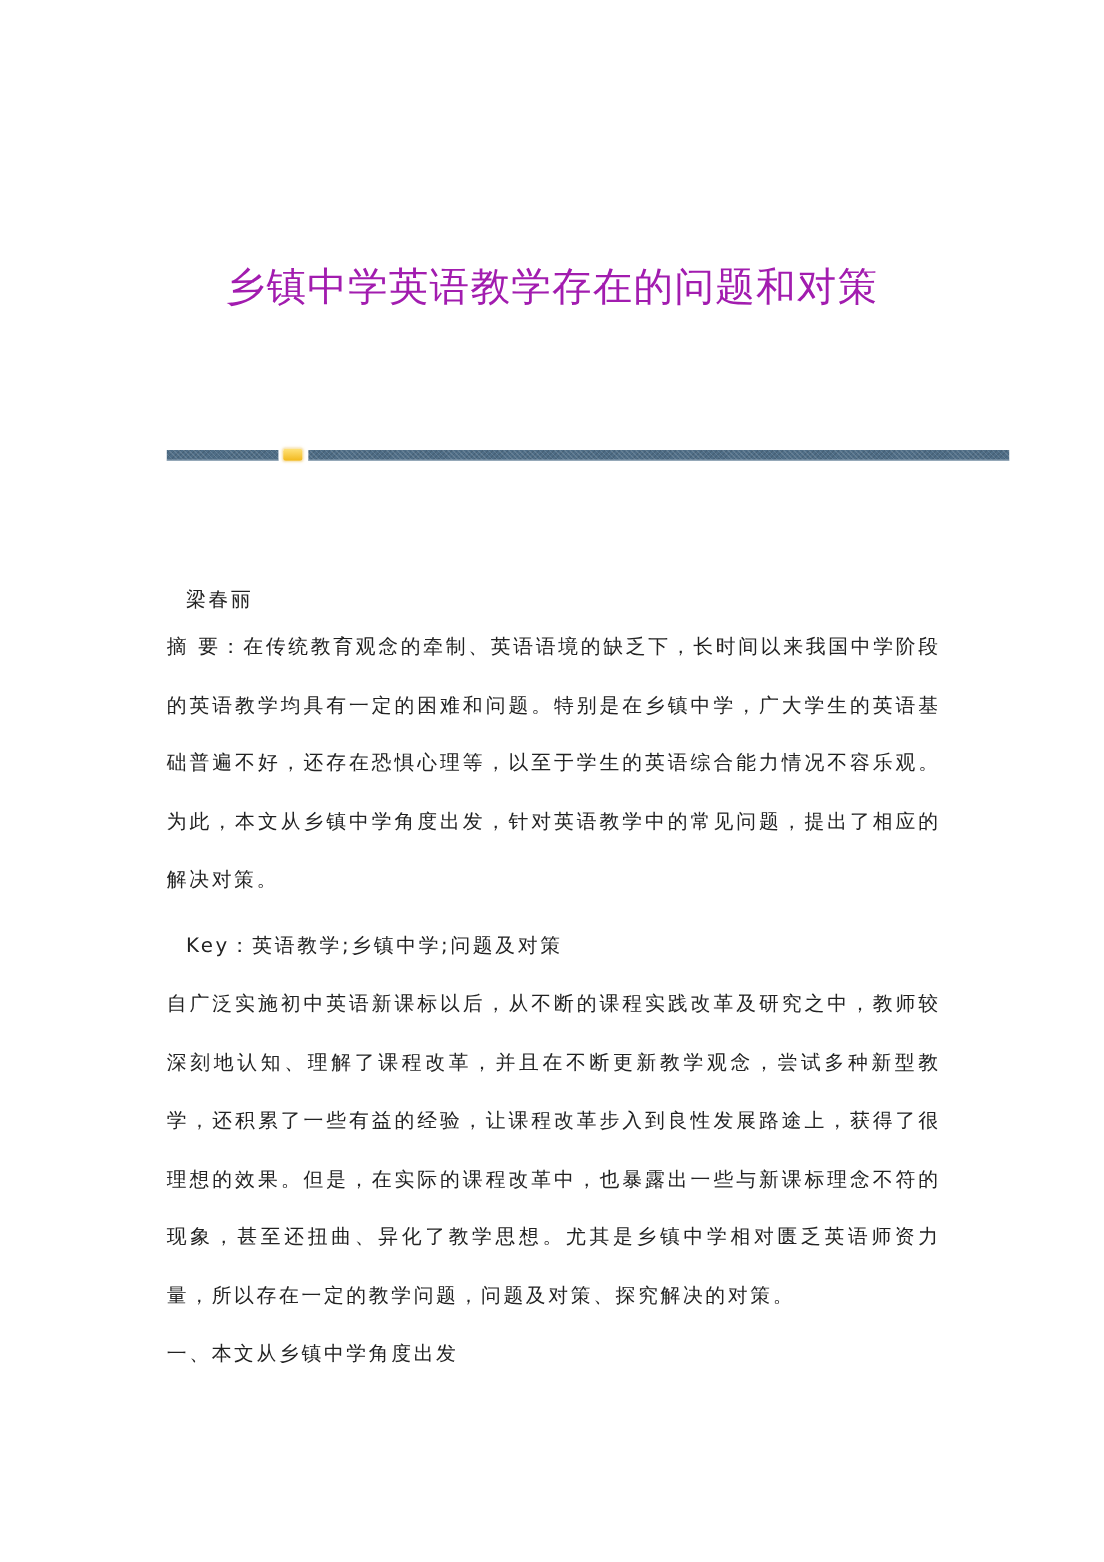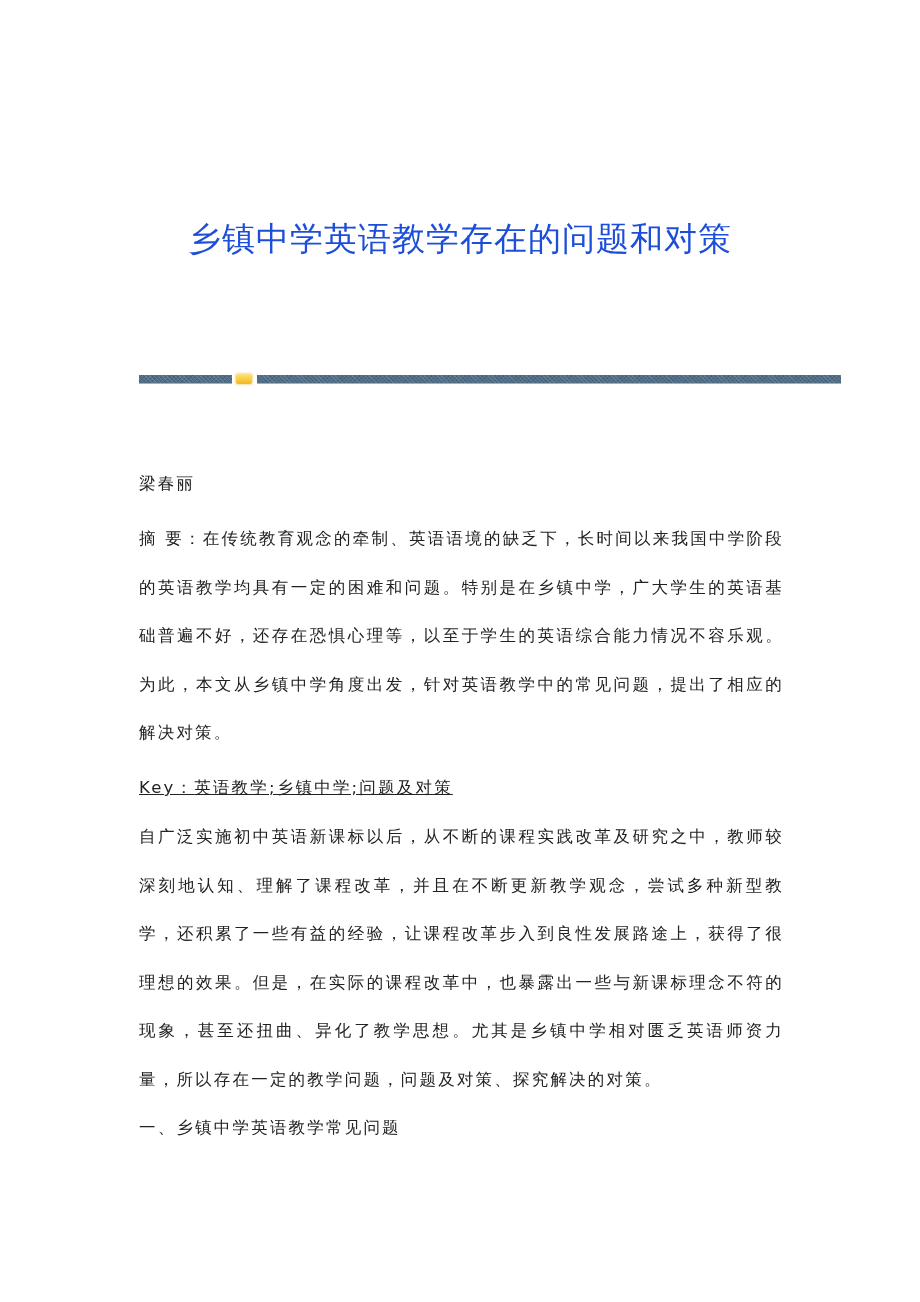--- a/index.html
+++ b/index.html
@@ -18,21 +18,21 @@
     .title {
       position: absolute;
       left: 0;
       width: 920px;
       top: 214px;
       text-align: center;
       font-family: "DejaVu Serif", "Liberation Serif", serif;
       font-size: 33px;
       line-height: 50px;
       letter-spacing: 1px;
-      color: #1d4ed8;
+      color: #a21caf;
       margin: 0;
       font-weight: normal;
     }
     .divider {
       position: absolute;
       top: 375px;
       left: 139px;
       width: 702px;
       height: 9px;
     }
@@ -66,31 +66,31 @@
       font-family: "DejaVu Sans", "Liberation Sans", sans-serif;
       font-size: 16.5px;
       letter-spacing: 2.2px;
       color: #222222;
     }
     .author {
       position: absolute;
       top: 2px;
       left: 0;
       line-height: 24px;
-      margin: 0;
+      margin: 16px;
       text-align: center;
     }
     .para {
       margin: 0;
       line-height: 48.6px;
       text-align: justify;
       text-align-last: left;
     }
     .abstract { position: absolute; top: 45px; left: 0; width: 645px; }
-    .keywords { position: absolute; top: 294px; left: 0; width: 645px; text-decoration: underline; }
+    .keywords { position: absolute; top: 294px; left: 16px; width: 645px; }
     .intro { position: absolute; top: 343px; left: 0; width: 645px; }
     .section-heading { position: absolute; top: 634px; left: 0; width: 645px; }
     .label-abstract { letter-spacing: 2.2px; }
   </style>
 </head>
 <body>
 
 <h1 class="title">乡镇中学英语教学存在的问题和对策</h1>
 
 <div class="divider">
@@ -101,14 +101,14 @@
 
 <div class="content">
   <p class="author">梁春丽</p>
 
   <p class="para abstract"><span class="label-abstract">摘 要：</span><span>在传统教育观念的牵制、英语语境的缺乏下，长时间以来我国中学阶段的英语教学均具有一定的困难和问题。特别是在乡镇中学，广大学生的英语基础普遍不好，还存在恐惧心理等，以至于学生的英语综合能力情况不容乐观。为此，本文从乡镇中学角度出发，针对英语教学中的常见问题，提出了相应的解决对策。</span></p>
 
   <p class="para keywords"><span>Key：</span><span>英语教学;乡镇中学;问题及对策</span></p>
 
   <p class="para intro">自广泛实施初中英语新课标以后，从不断的课程实践改革及研究之中，教师较深刻地认知、理解了课程改革，并且在不断更新教学观念，尝试多种新型教学，还积累了一些有益的经验，让课程改革步入到良性发展路途上，获得了很理想的效果。但是，在实际的课程改革中，也暴露出一些与新课标理念不符的现象，甚至还扭曲、异化了教学思想。尤其是乡镇中学相对匮乏英语师资力量，所以存在一定的教学问题，问题及对策、探究解决的对策。</p>
 
-  <p class="para section-heading">一、乡镇中学英语教学常见问题</p>
+  <p class="para section-heading">一、本文从乡镇中学角度出发</p>
 </div>
 
 </body></html>

